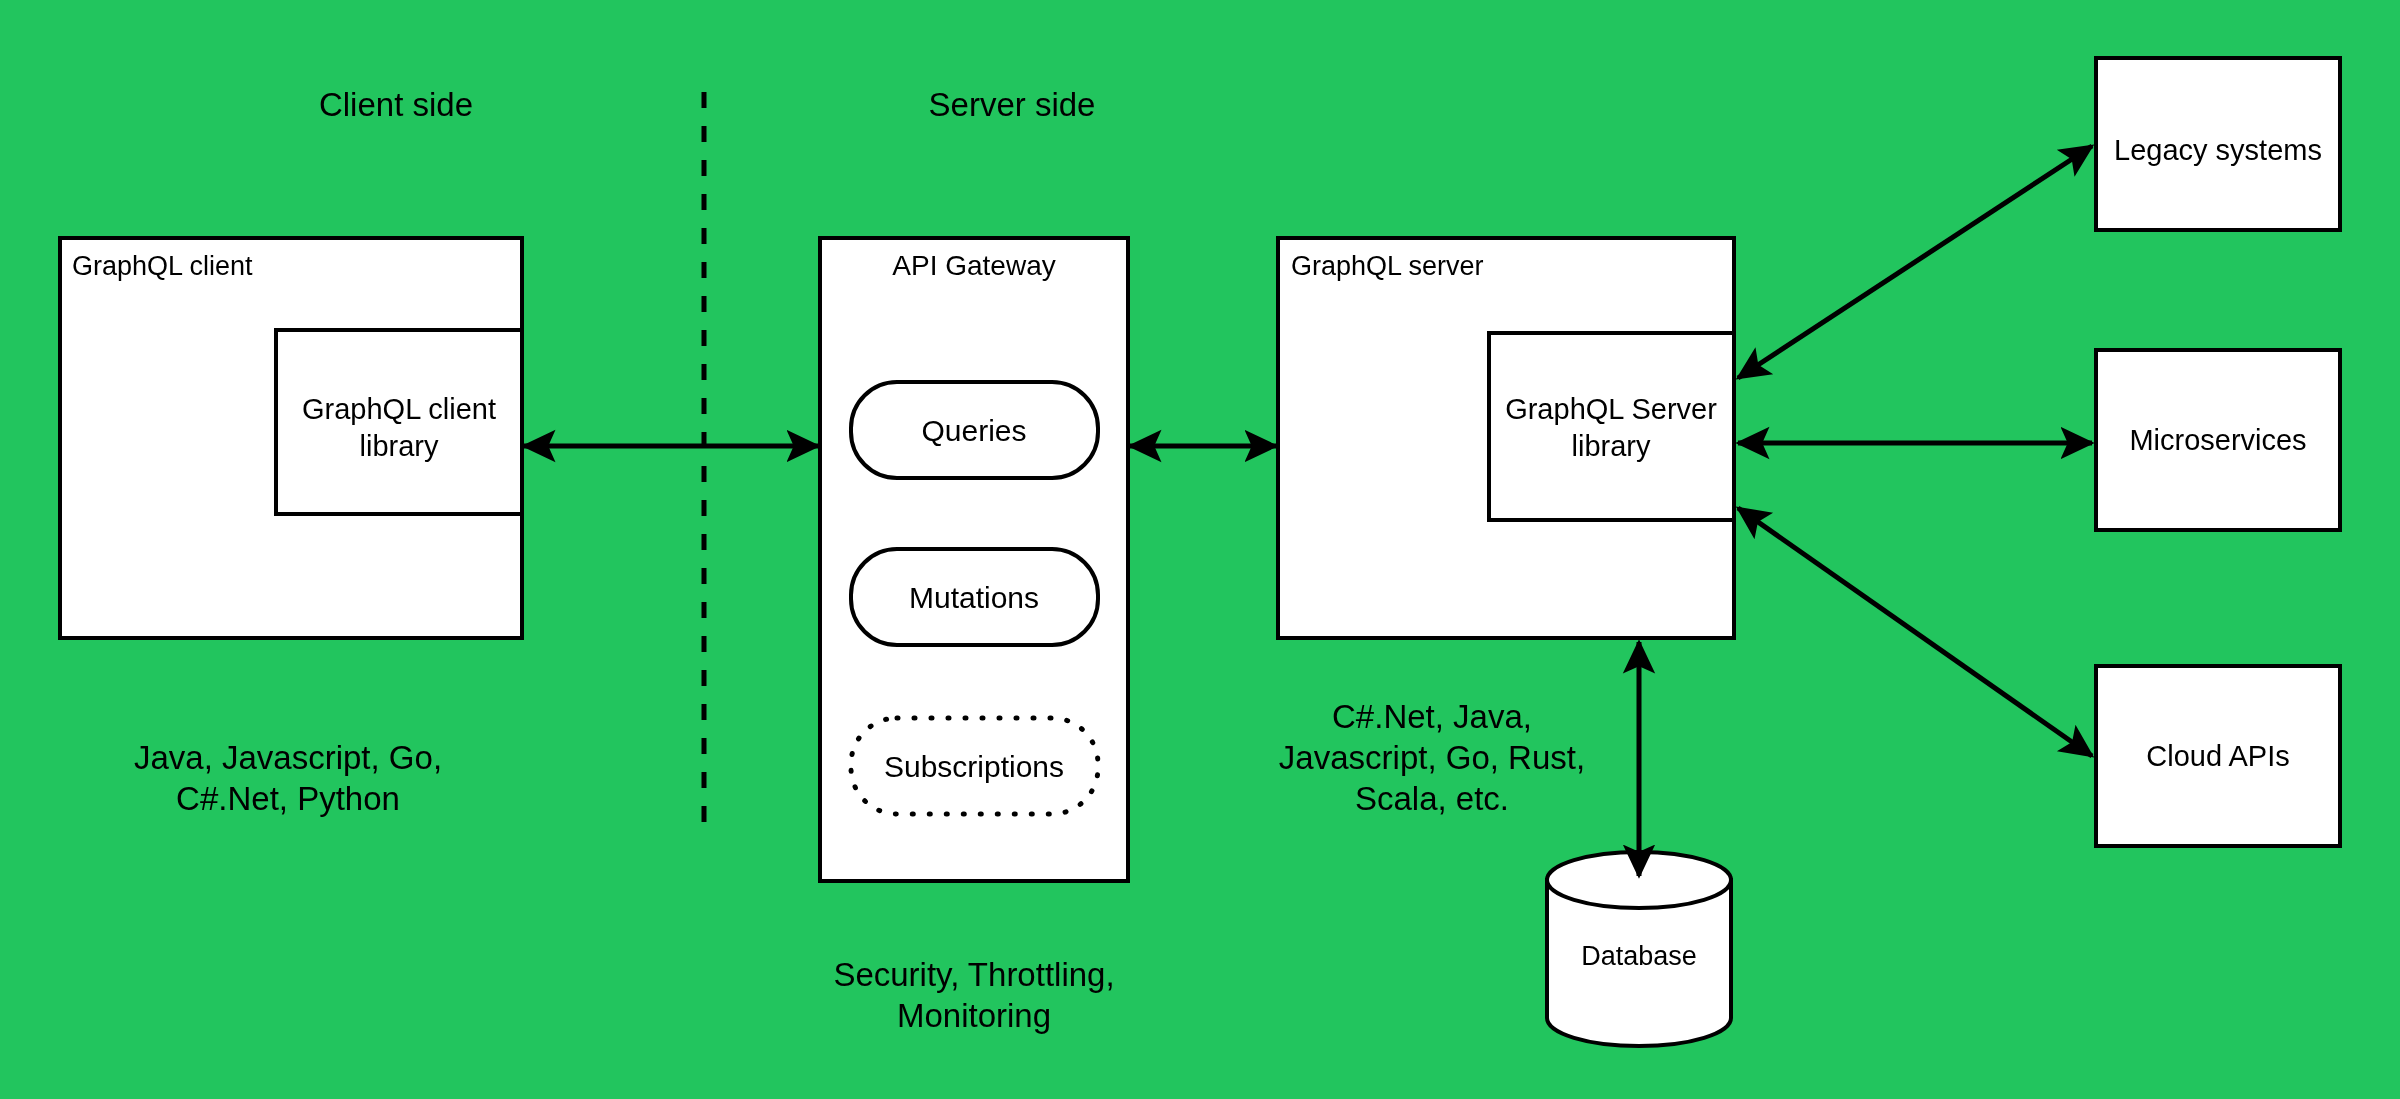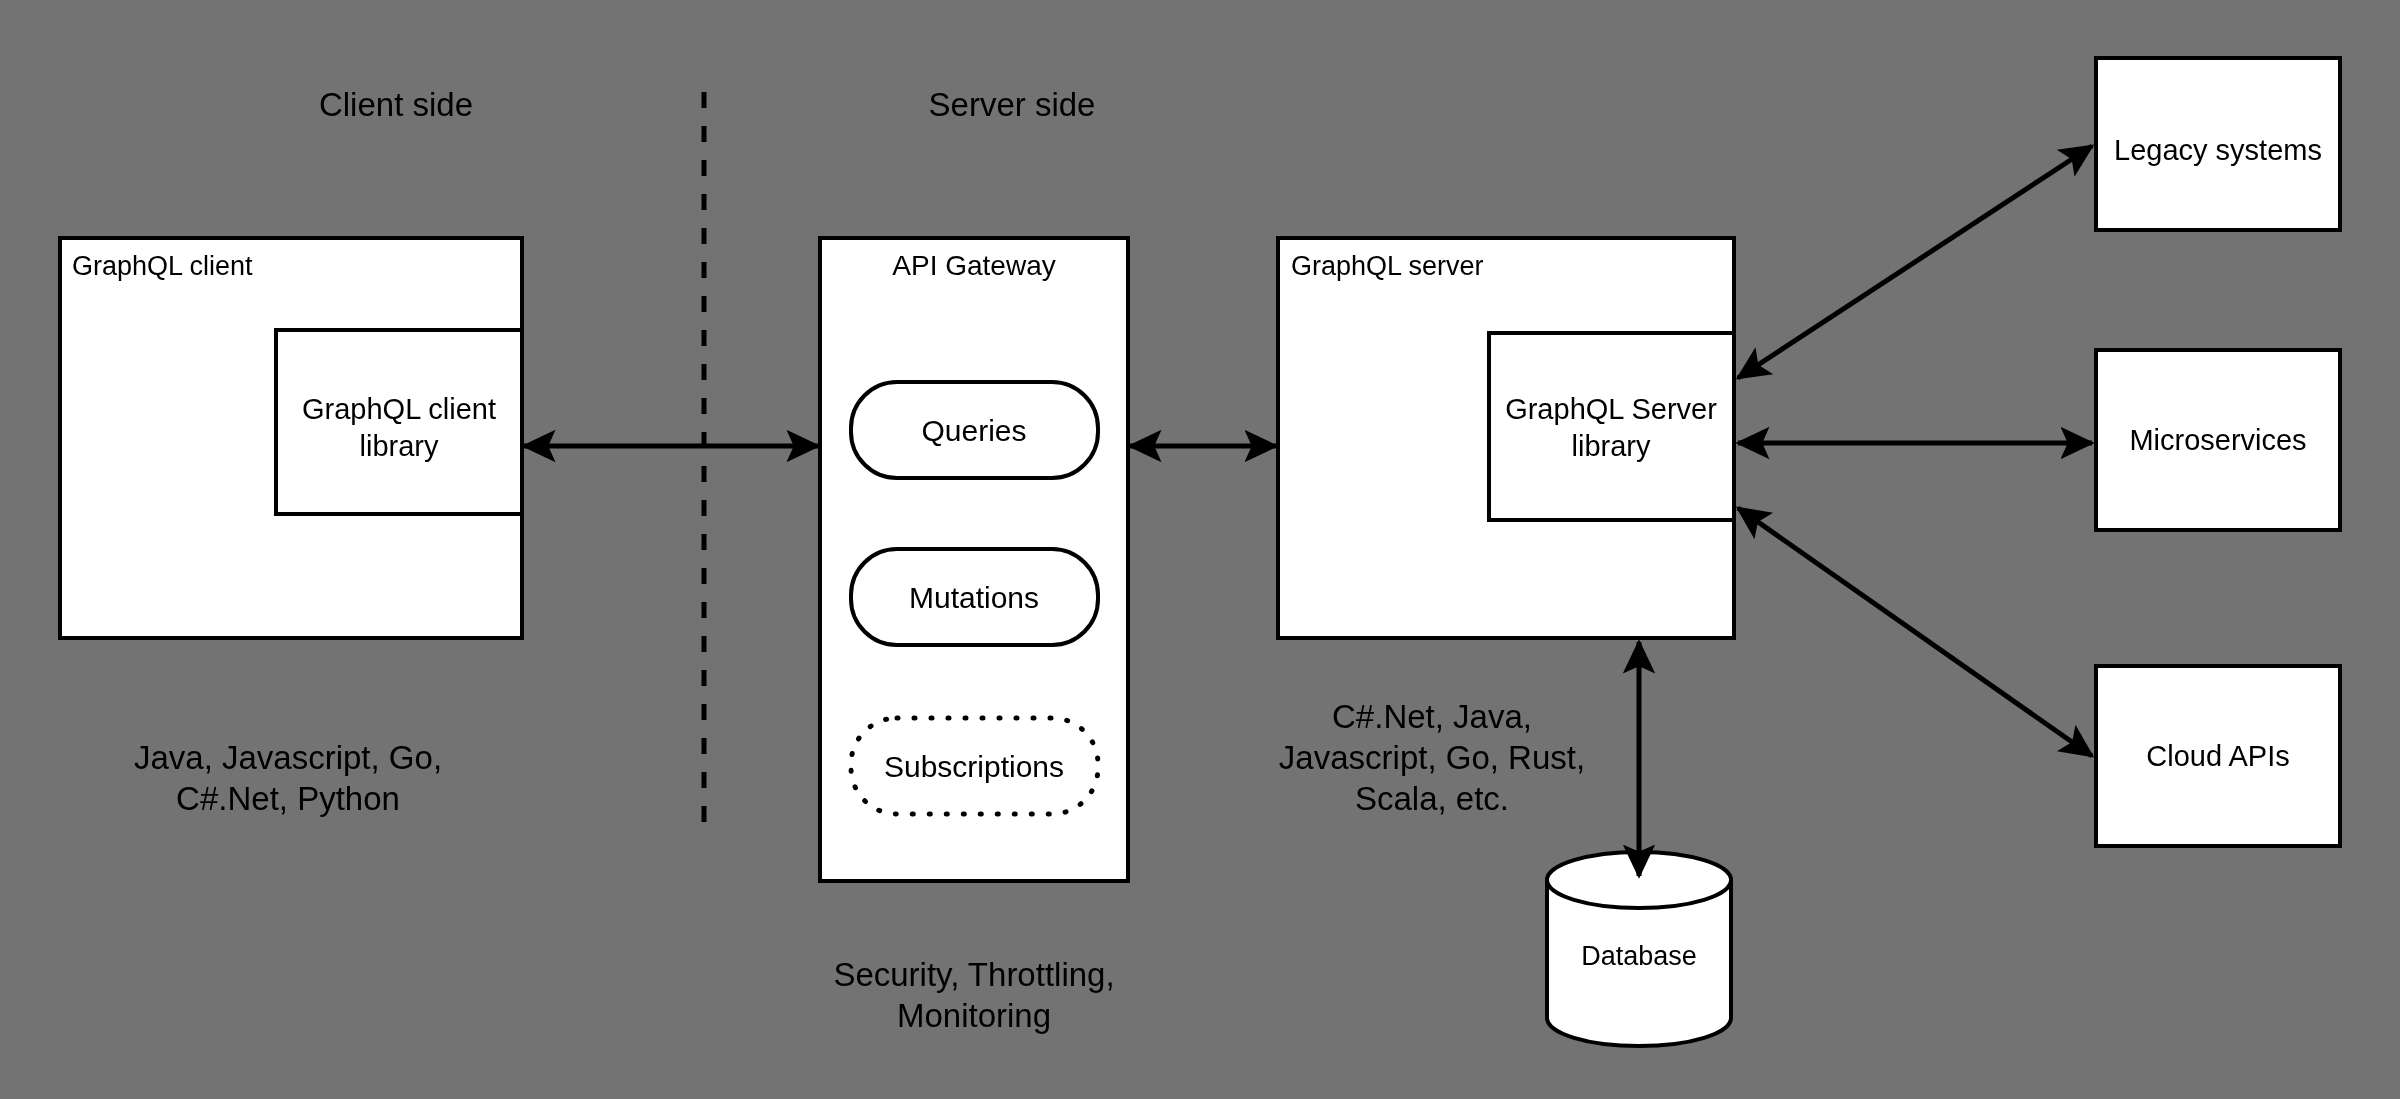--- a/index.html
+++ b/index.html
@@ -10,21 +10,21 @@
   body {
     width: 2400px;
     height: 1099px;
     font-family: "Liberation Sans", sans-serif;
     overflow: hidden;
   }
   #diagram-root {
     position: relative;
     width: 2400px;
     height: 1099px;
-    background: #737373;
+    background: #22c55e;
   }
   svg#diagram-svg {
     display: block;
     width: 2400px;
     height: 1099px;
   }
   .box-shape {
     fill: #ffffff;
     stroke: #000000;
     stroke-width: 4;

